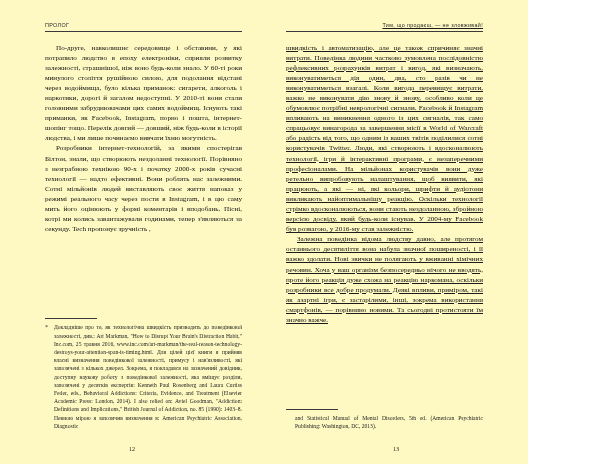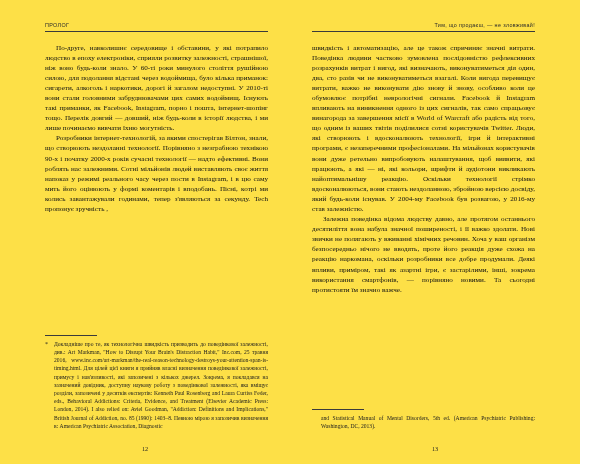--- a/index.html
+++ b/index.html
@@ -11,35 +11,35 @@
   body {
     width: 600px;
     height: 464px;
     overflow: hidden;
     font-family: "Liberation Serif", "DejaVu Serif", serif;
     color: #1c1c1c;
   }
 
   .spread {
     position: relative;
-    width: 580px;
+    width: 528px;
     height: 464px;
     display: flex;
-    background: #fde047;
+    background: #fef9c3;
   }
 
   .page {
     position: relative;
     width: 300px;
     height: 464px;
     box-sizing: border-box;
   }
 
   .page-left  { padding: 22px 22px 10px 45px; }
-  .page-right { padding: 22px 45px 10px 22px; }
+  .page-right { padding: 22px 45px 10px 22px; text-decoration: underline; }
 
   
   .runhead {
     font-family: "Liberation Sans", "DejaVu Sans", sans-serif;
     font-size: 5.4px;
     letter-spacing: 0.35px;
     color: #2a2a2a;
     padding-bottom: 2.5px;
     border-bottom: 0.7px solid #3a3a3a;
     text-transform: none;

